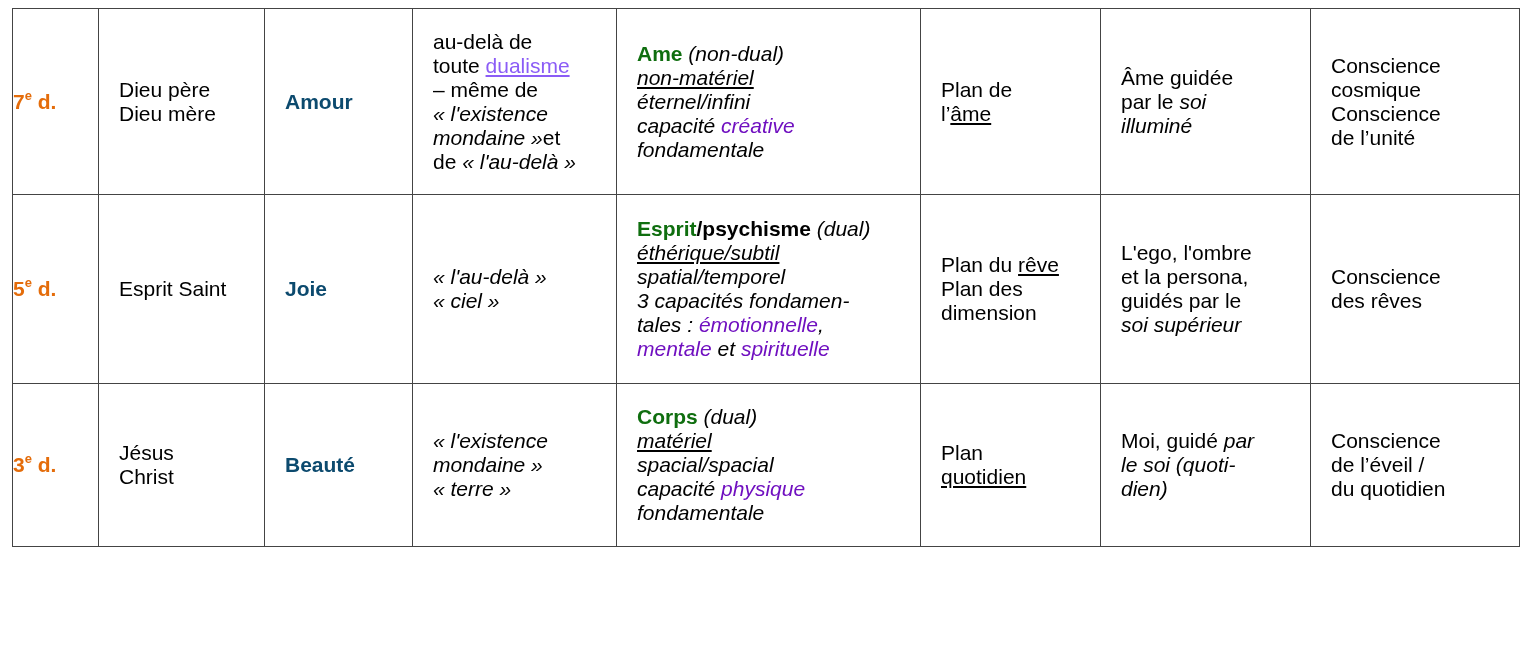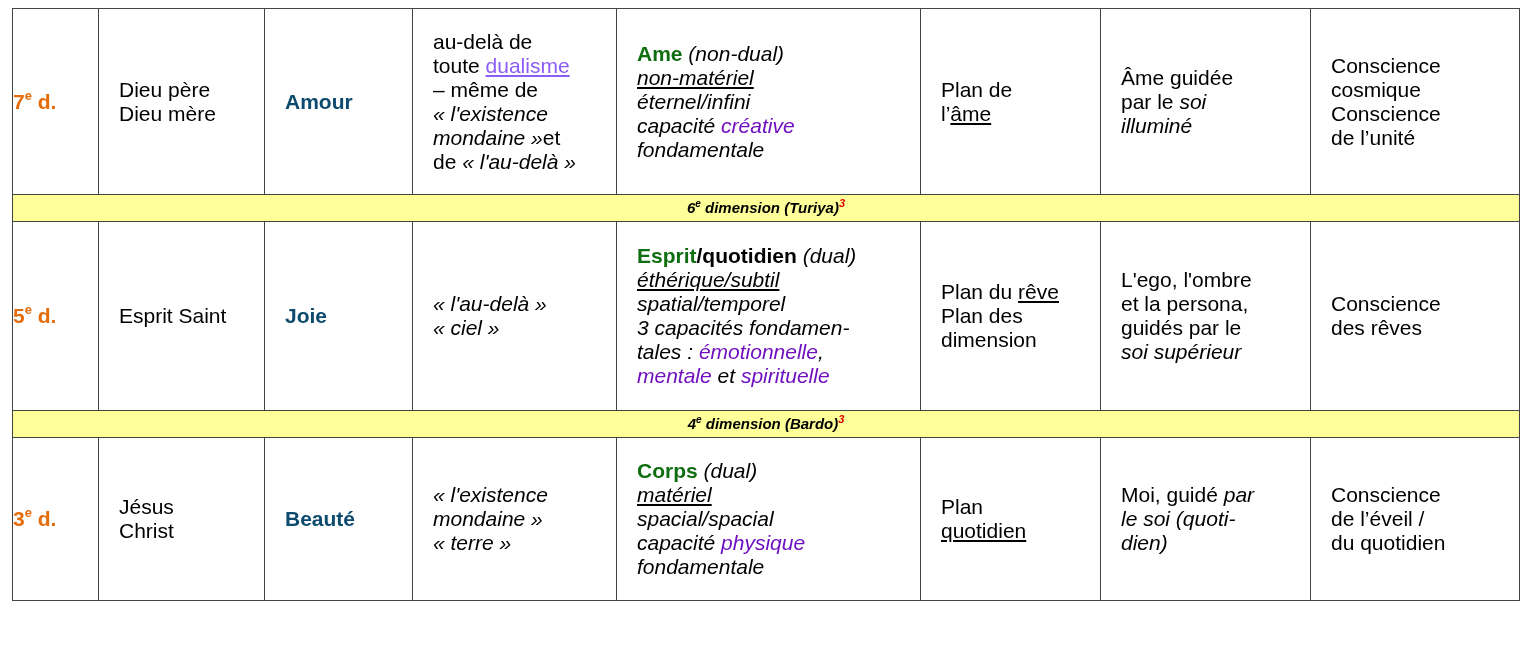--- a/index.html
+++ b/index.html
@@ -121,36 +121,33 @@
       <span class="line i">illuminé</span>
     </td>
     <td>
       <span class="line">Conscience</span>
       <span class="line">cosmique</span>
       <span class="line">Conscience</span>
       <span class="line">de l’unité</span>
     </td>
   </tr>
 
-  <tr class="band">
-    <td colspan="8"><span>6</span><sup class="e">e</sup><span> dimension (Turiya)</span><sup class="n">3</sup></td>
-  </tr>
 
   <tr style="height:189px">
     <td class="dim"><span>5</span><sup>e</sup><span> d.</span></td>
     <td>
       <span class="line">Esprit Saint</span>
     </td>
     <td class="attr">Joie</td>
     <td>
       <span class="line i">« l'au-delà »</span>
       <span class="line i">« ciel »</span>
     </td>
     <td>
-      <span class="line"><span class="gb">Esprit</span><span class="b">/quotidien</span><span class="i"> (dual)</span></span>
+      <span class="line"><span class="gb">Esprit</span><span class="b">/psychisme</span><span class="i"> (dual)</span></span>
       <span class="line i u">éthérique/subtil</span>
       <span class="line i">spatial/temporel</span>
       <span class="line i">3 capacités fondamen-</span>
       <span class="line i"><span>tales : </span><span class="p">émotionnelle</span><span>,</span></span>
       <span class="line i"><span class="p">mentale</span><span> et </span><span class="p">spirituelle</span></span>
     </td>
     <td>
       <span class="line"><span>Plan du </span><span class="u">rêve</span></span>
       <span class="line">Plan des</span>
       <span class="line">dimension</span>
@@ -160,23 +157,20 @@
       <span class="line">et la persona,</span>
       <span class="line">guidés par le</span>
       <span class="line i">soi supérieur</span>
     </td>
     <td>
       <span class="line">Conscience</span>
       <span class="line">des rêves</span>
     </td>
   </tr>
 
-  <tr class="band">
-    <td colspan="8"><span>4</span><sup class="e">e</sup><span> dimension (Bardo)</span><sup class="n">3</sup></td>
-  </tr>
 
   <tr style="height:163px">
     <td class="dim"><span>3</span><sup>e</sup><span> d.</span></td>
     <td>
       <span class="line">Jésus</span>
       <span class="line">Christ</span>
     </td>
     <td class="attr">Beauté</td>
     <td>
       <span class="line i">« l'existence</span>

